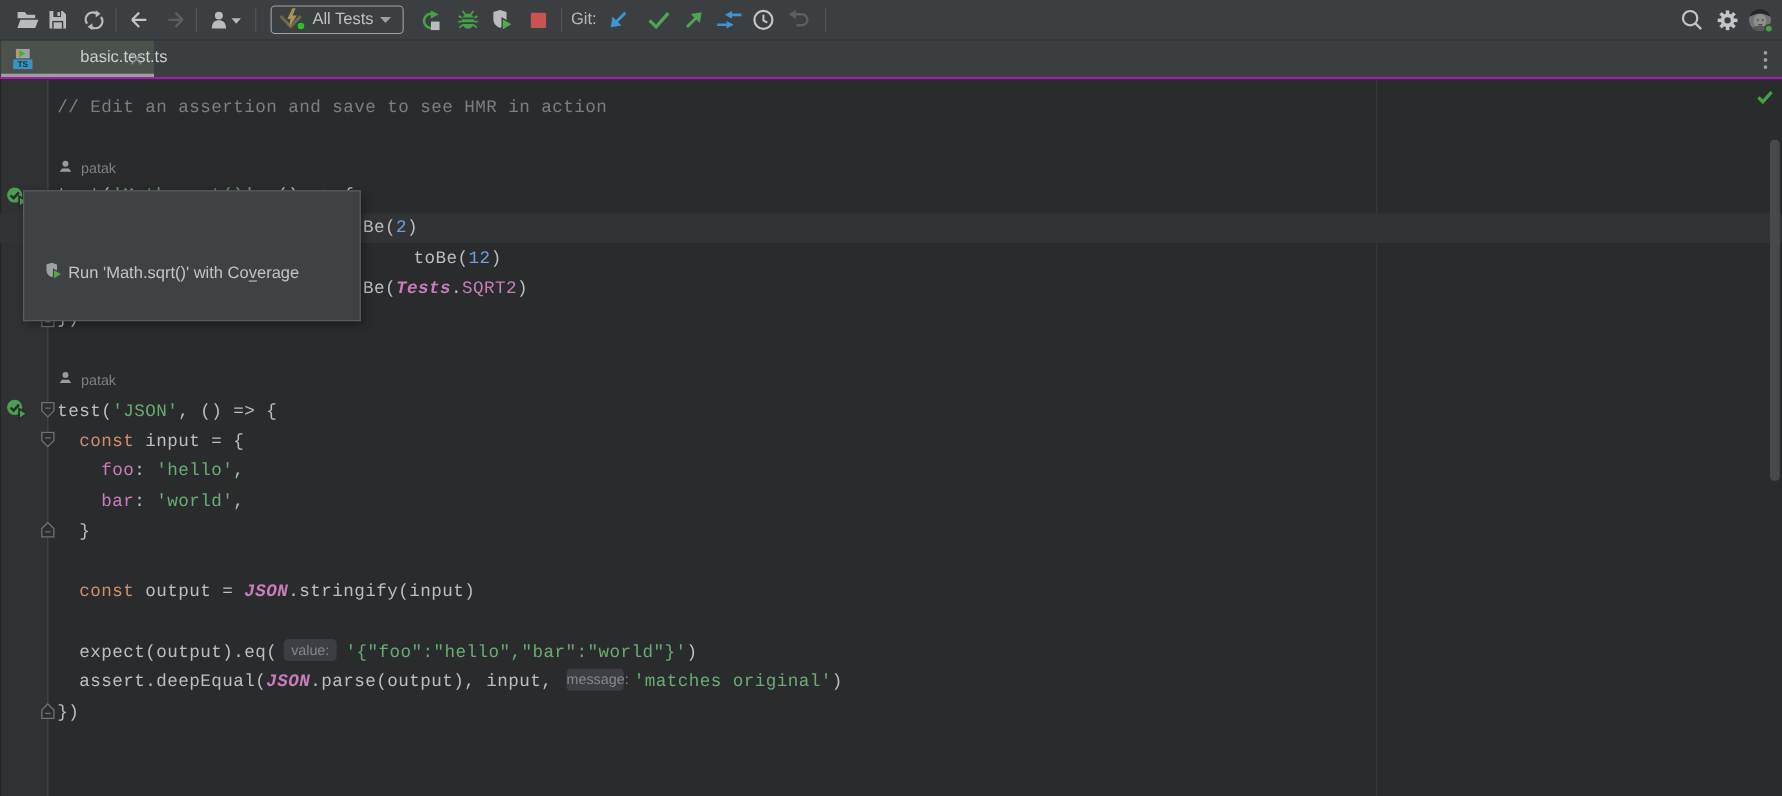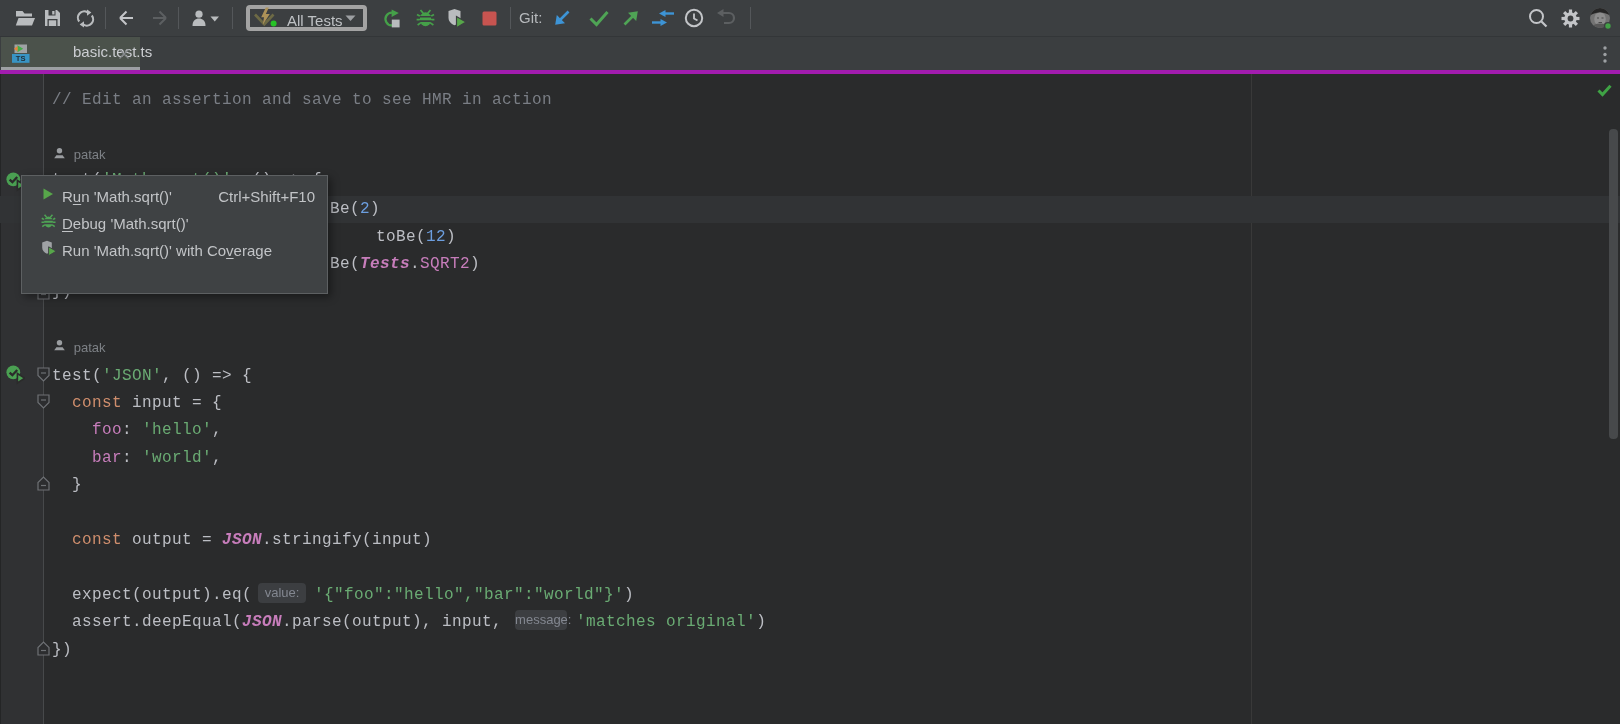--- a/index.html
+++ b/index.html
@@ -2,30 +2,30 @@
 <html><head>
 <meta charset="utf-8">
 <style>
   * { margin:0; padding:0; box-sizing:border-box; }
   html,body { width:1620px; height:724px; overflow:hidden; background:#2b2b2b;
     font-family:"Liberation Sans", sans-serif; }
   .ab { position:absolute; }
   #toolbar { position:absolute; left:0; top:0; width:1620px; height:36px; background:#3c3f41; }
   .sep { position:absolute; top:7px; width:1px; height:22px; background:#54575a; }
   #combo { position:absolute; left:246px; top:5px; width:121px; height:26px;
-    border:4px solid #a3a3a3; border-radius:4px; }
+    border:1px solid #a3a3a3; border-radius:4px; }
   #combo .lbl { position:absolute; left:37px; top:3px; font-size:15px; color:#bfc2c5; }
   #gitlbl { position:absolute; left:519px; top:9px; font-size:15px; color:#b6b9bc;text-align:right; }
   #tabbar { position:absolute; left:0; top:36px; width:1620px; height:34px; background:#3b3e40;
     border-top:1px solid #333638; }
   #tab { position:absolute; left:1px; top:0px; width:139px; height:31px; background:#4b524b; }
   #tabul { position:absolute; left:1px; top:30px; width:139px; height:3px; background:#9da0a3; }
   #tabname { position:absolute; left:37px; top:6px; font-size:15px; color:#ccced2;margin-left:36px; }
   #editor { position:absolute; left:0; top:70px; width:1620px; height:654px; background:#2a2b2c;
-    border-top:4px solid #a21caf; }
+    border-top:2px solid #a21caf; }
   #caretrow { position:absolute; left:0; top:122px; width:1620px; height:27px; background:#313335; }
   #marginguide { position:absolute; left:1251px; top:0; width:1px; height:654px; background:#393939; }
   #foldline { position:absolute; left:43px; top:0; width:1px; height:654px; background:#47494b; }
   #scrollthumb { position:absolute; left:1609px; top:55px; width:9px; height:310px; background:#47494b; border-radius:4px;}
   #code { position:absolute; left:52px; top:12.6px; font-family:"Liberation Mono", monospace;
     font-size:16px; letter-spacing:0.4px; line-height:27.4px; color:#bcbec4; white-space:pre; }
   .cm { color:#7a7e85; }
   .kw { color:#cf8e6d; }
   .st { color:#6aab73; }
   .pr { color:#c77dbb; }
@@ -255,36 +255,20 @@
     </svg>
   <svg class="ab" style="left:37px;top:402px;" width="13" height="15" viewBox="0 0 13 15">
       <path d="M1 14 h11 v-7.5 L6.5 1 L1 6.5 Z" fill="#2c2d2f" stroke="#6e7175" stroke-width="1.2"></path>
       <path d="M4 9.5 h5" stroke="#6e7175" stroke-width="1.2"></path>
     </svg>
   <svg class="ab" style="left:37px;top:566.5px;" width="13" height="15" viewBox="0 0 13 15">
       <path d="M1 14 h11 v-7.5 L6.5 1 L1 6.5 Z" fill="#2c2d2f" stroke="#6e7175" stroke-width="1.2"></path>
       <path d="M4 9.5 h5" stroke="#6e7175" stroke-width="1.2"></path>
     </svg>
   <div id="popup">
-    <div class="mrow" style="top:8px;">
-        <svg class="ab" style="left:19px;top:3px;" width="14" height="14" viewBox="0 0 14 14">
-          <path d="M2.5 1.5 L12 7 L2.5 12.5 Z" fill="#57a64a"></path>
-        </svg>
-        <span class="mtext">R<span class="u">u</span>n 'Math.sqrt()'</span>
-        <span class="mshort">Ctrl+Shift+F10</span>
-      </div>
-    <div class="mrow" style="top:35px;">
-        <svg class="ab" style="left:19px;top:2px;" width="15" height="16" viewBox="0 0 19 20">
-          <path d="M4.5 2 L7.3 5.4 M14.5 2 L11.7 5.4" stroke="#4fa455" stroke-width="1.9" fill="none"></path>
-          <path d="M1 6.5 L4.6 8.6 M18 6.5 L14.4 8.6 M0.6 11.7 H4.4 M18.4 11.7 H14.6 M1.6 17 L5 14.6 M17.4 17 L14 14.6" stroke="#4fa455" stroke-width="1.9" fill="none"></path>
-          <ellipse cx="9.5" cy="11.2" rx="5.6" ry="7" fill="#4fa455"></ellipse>
-          <path d="M3.5 8.7 h12 M3.5 13.1 h12" stroke="#3f4244" stroke-width="1.8"></path>
-        </svg>
-        <span class="mtext"><span class="u">D</span>ebug 'Math.sqrt()'</span>
-      </div>
     <div class="mrow" style="top:62px;">
         <svg class="ab" style="left:19px;top:2px;" width="16" height="16" viewBox="0 0 20 20">
           <path d="M1.5 3 L7.5 1 L13.5 3 V9.5 C13.5 13.5 11 15.8 7.5 17.3 C4 15.8 1.5 13.5 1.5 9.5 Z" fill="#9fa2a5"></path>
           <path d="M9.5 8.5 L19 14 L9.5 19.7 Z" fill="#57a64a" stroke="#3f4244" stroke-width="1.2"></path>
         </svg>
         <span class="mtext">Run 'Math.sqrt()' with Co<span class="u">v</span>erage</span>
       </div>
   </div>
 </div>
 

